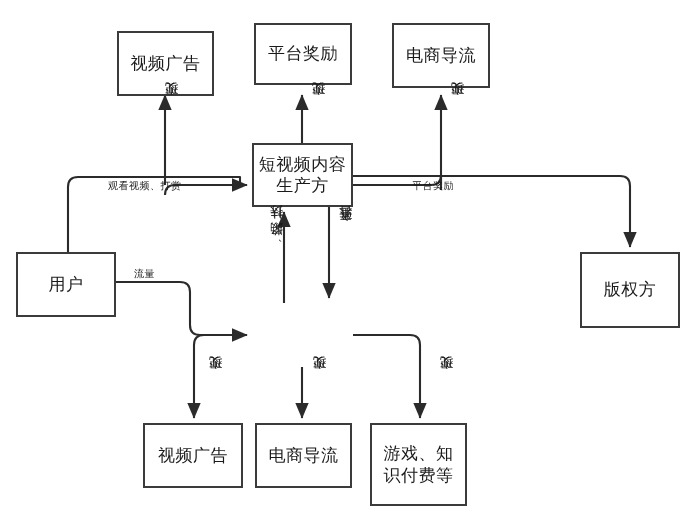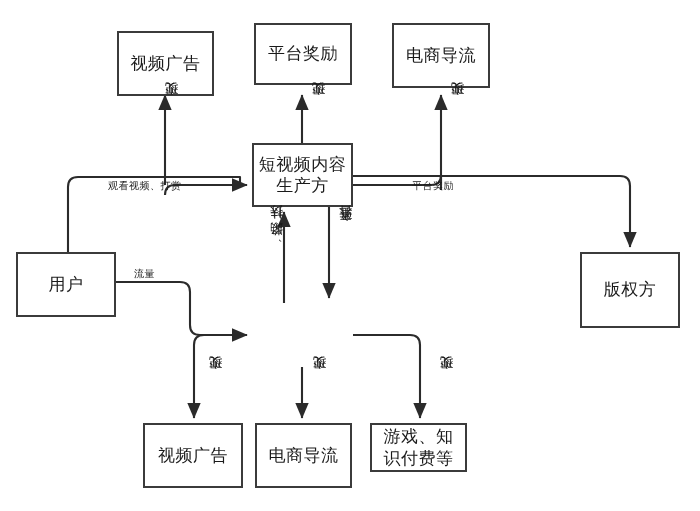--- a/index.html
+++ b/index.html
@@ -136,21 +136,21 @@
 
 
   <div class="node" style="left:143px; top:423px; width:100px; height:65px;">
     <span class="node-label">视频广告</span>
   </div>
 
   <div class="node" style="left:255px; top:423px; width:97px; height:65px;">
     <span class="node-label">电商导流</span>
   </div>
 
-  <div class="node" style="left:370px; top:423px; width:97px; height:49px;">
+  <div class="node" style="left:370px; top:423px; width:97px; height:83px;">
     <span class="node-label">游戏、知
 识付费等</span>
   </div>
 
   <div class="vert-wrap" style="left:163px; top:104px;"><span>变现</span></div>
 
   <div class="vert-wrap" style="left:310px; top:104px;"><span>变现</span></div>
 
   <div class="vert-wrap" style="left:449px; top:104px;"><span>变现</span></div>
 

